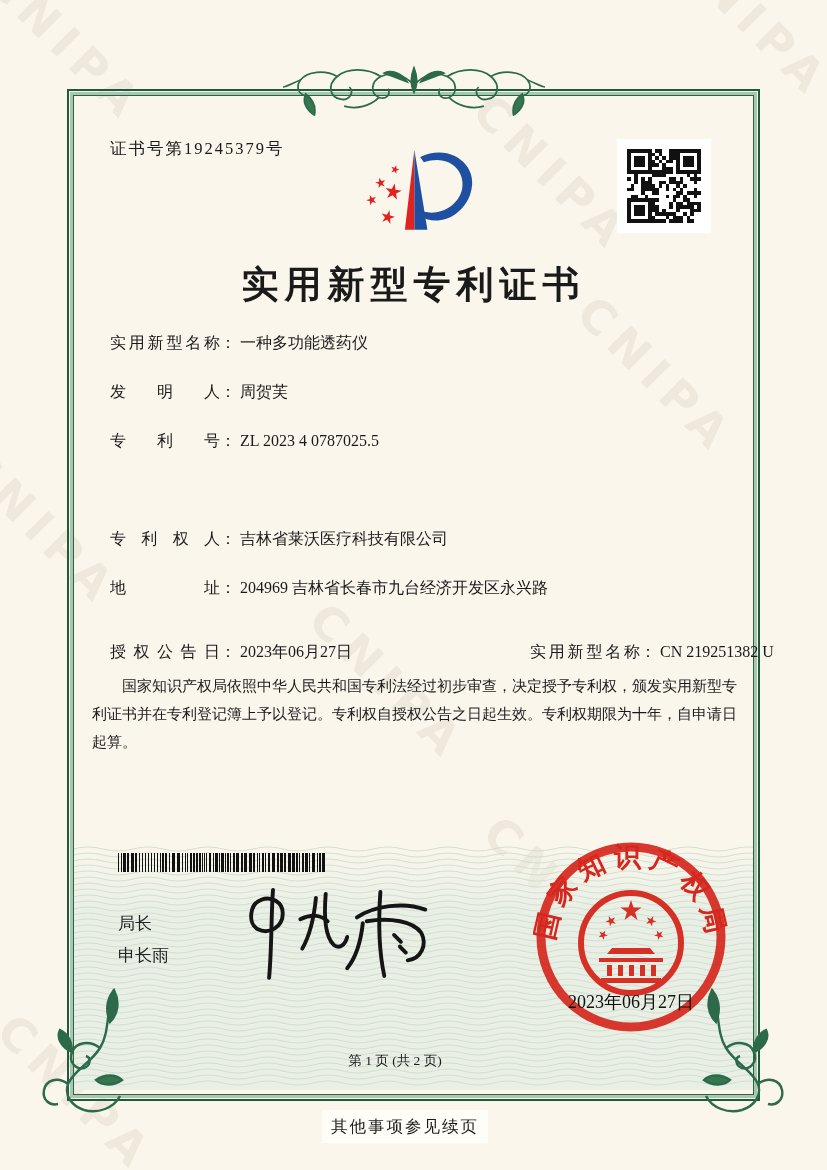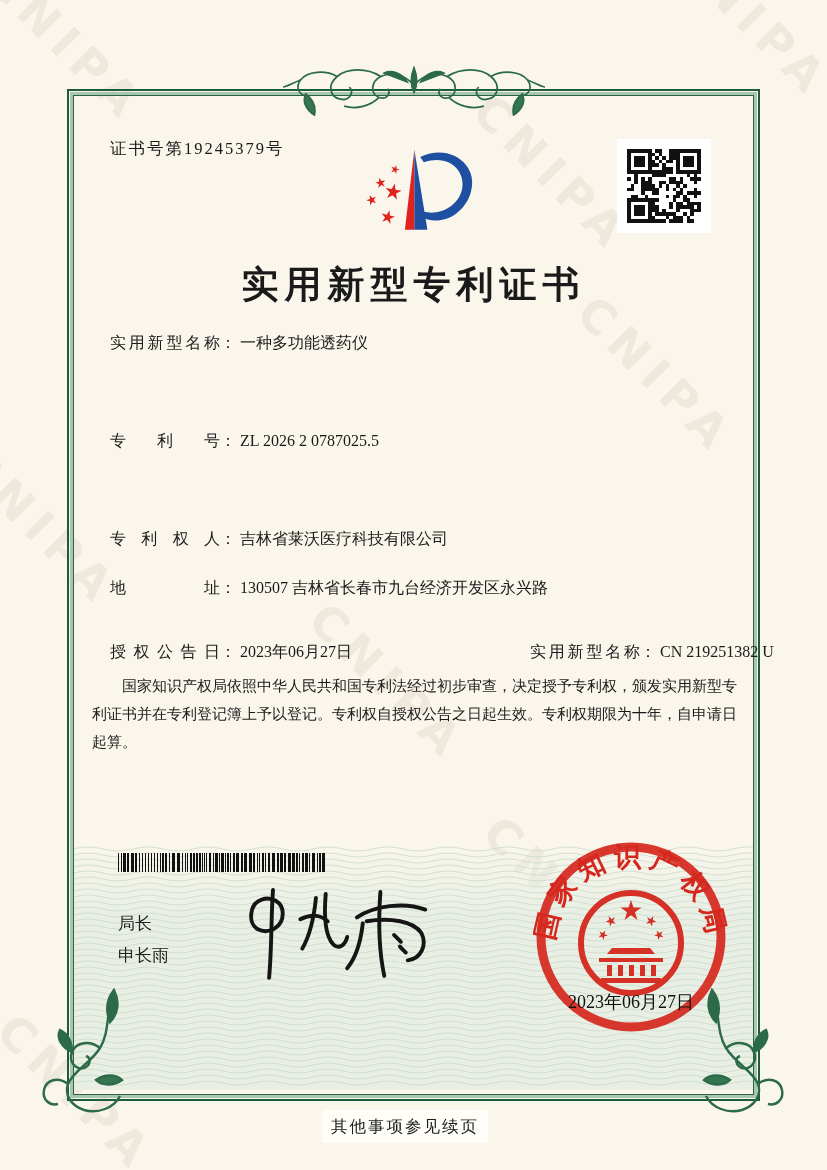--- a/index.html
+++ b/index.html
@@ -627,28 +627,31 @@
         <div style="background:#fff"></div>
         <div style="background:#fff"></div>
       </div>
   </div>
 
   <div class="title">实用新型专利证书</div>
 
   <div class="frow" style="top:333px;">
     <span class="flabel">实用新型名称</span><span class="colon">：</span><span>一种多功能透药仪</span>
   </div>
+  <div class="frow" style="top:382px;">
+    <span class="flabel">发明人</span><span class="colon">：</span><span>周贺芙</span>
+  </div>
   <div class="frow" style="top:431px;">
-    <span class="flabel">专利号</span><span class="colon">：</span><span>ZL 2026 2 0787025.5</span>
+    <span class="flabel">专利号</span><span class="colon">：</span><span>ZL 2023 4 0787025.5</span>
   </div>
   <div class="frow" style="top:529px;">
     <span class="flabel">专利权人</span><span class="colon">：</span><span>吉林省莱沃医疗科技有限公司</span>
   </div>
   <div class="frow" style="top:578px;">
-    <span class="flabel">地址</span><span class="colon">：</span><span>130507 吉林省长春市九台经济开发区永兴路</span>
+    <span class="flabel">地址</span><span class="colon">：</span><span>204969 吉林省长春市九台经济开发区永兴路</span>
   </div>
 
   <div class="frow" style="top:626px;width:650px;margin-top:16px;">
     <span class="flabel">授权公告日</span><span class="colon">：</span><span>2023年06月27日</span>
     <span class="grant2">
       <span class="flabel">实用新型名称</span><span class="colon">：</span><span>CN 219251382 U</span>
     </span>
   </div>
 
   <div class="paras">
@@ -823,15 +826,16 @@
       <rect x="74" y="126" width="5" height="11"></rect>
       <rect x="85" y="126" width="5" height="11"></rect>
       <rect x="96" y="126" width="5" height="11"></rect>
       <rect x="107" y="126" width="5" height="11"></rect>
       <rect x="118" y="126" width="5" height="11"></rect>
       <rect x="68" y="139" width="60" height="5"></rect>
     </g>
   </svg>
   <div class="seal-date">2023年06月27日</div>
 
+  <div class="page-num">第 1 页 (共 2 页)</div>
   <div class="note-box">其他事项参见续页</div>
 
 </div>
 
 </body></html>

